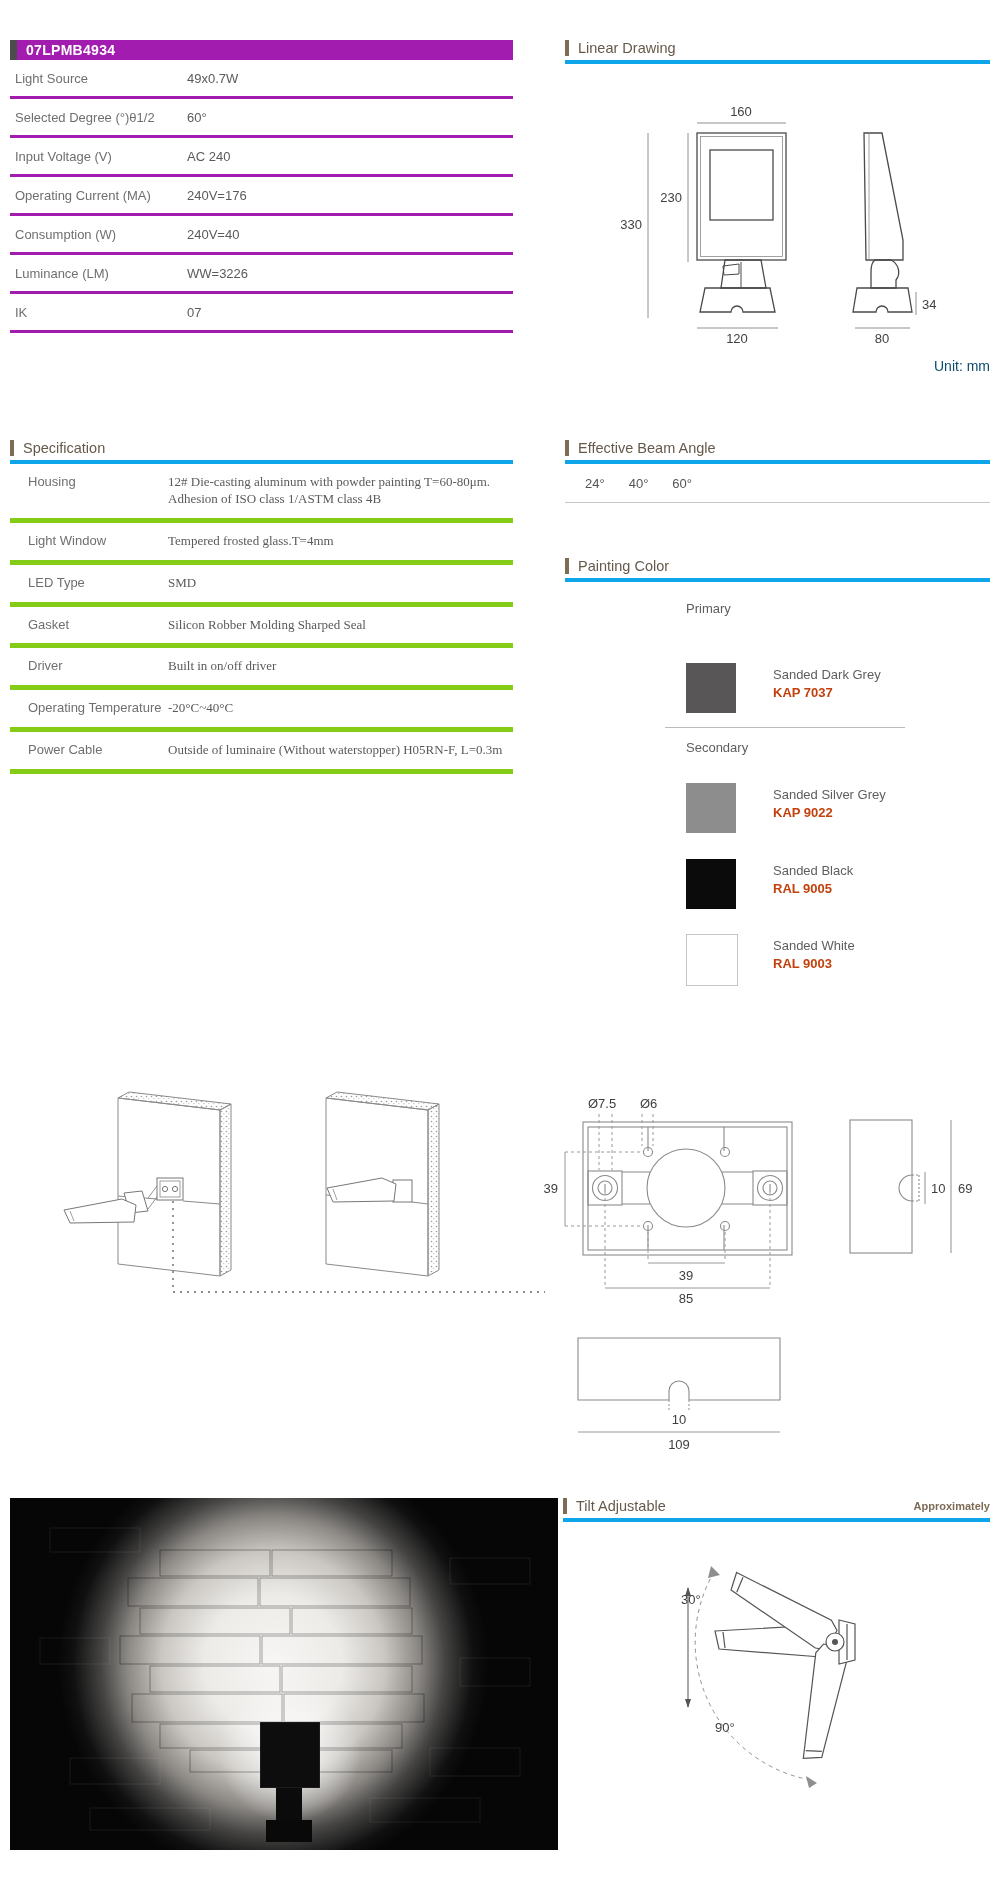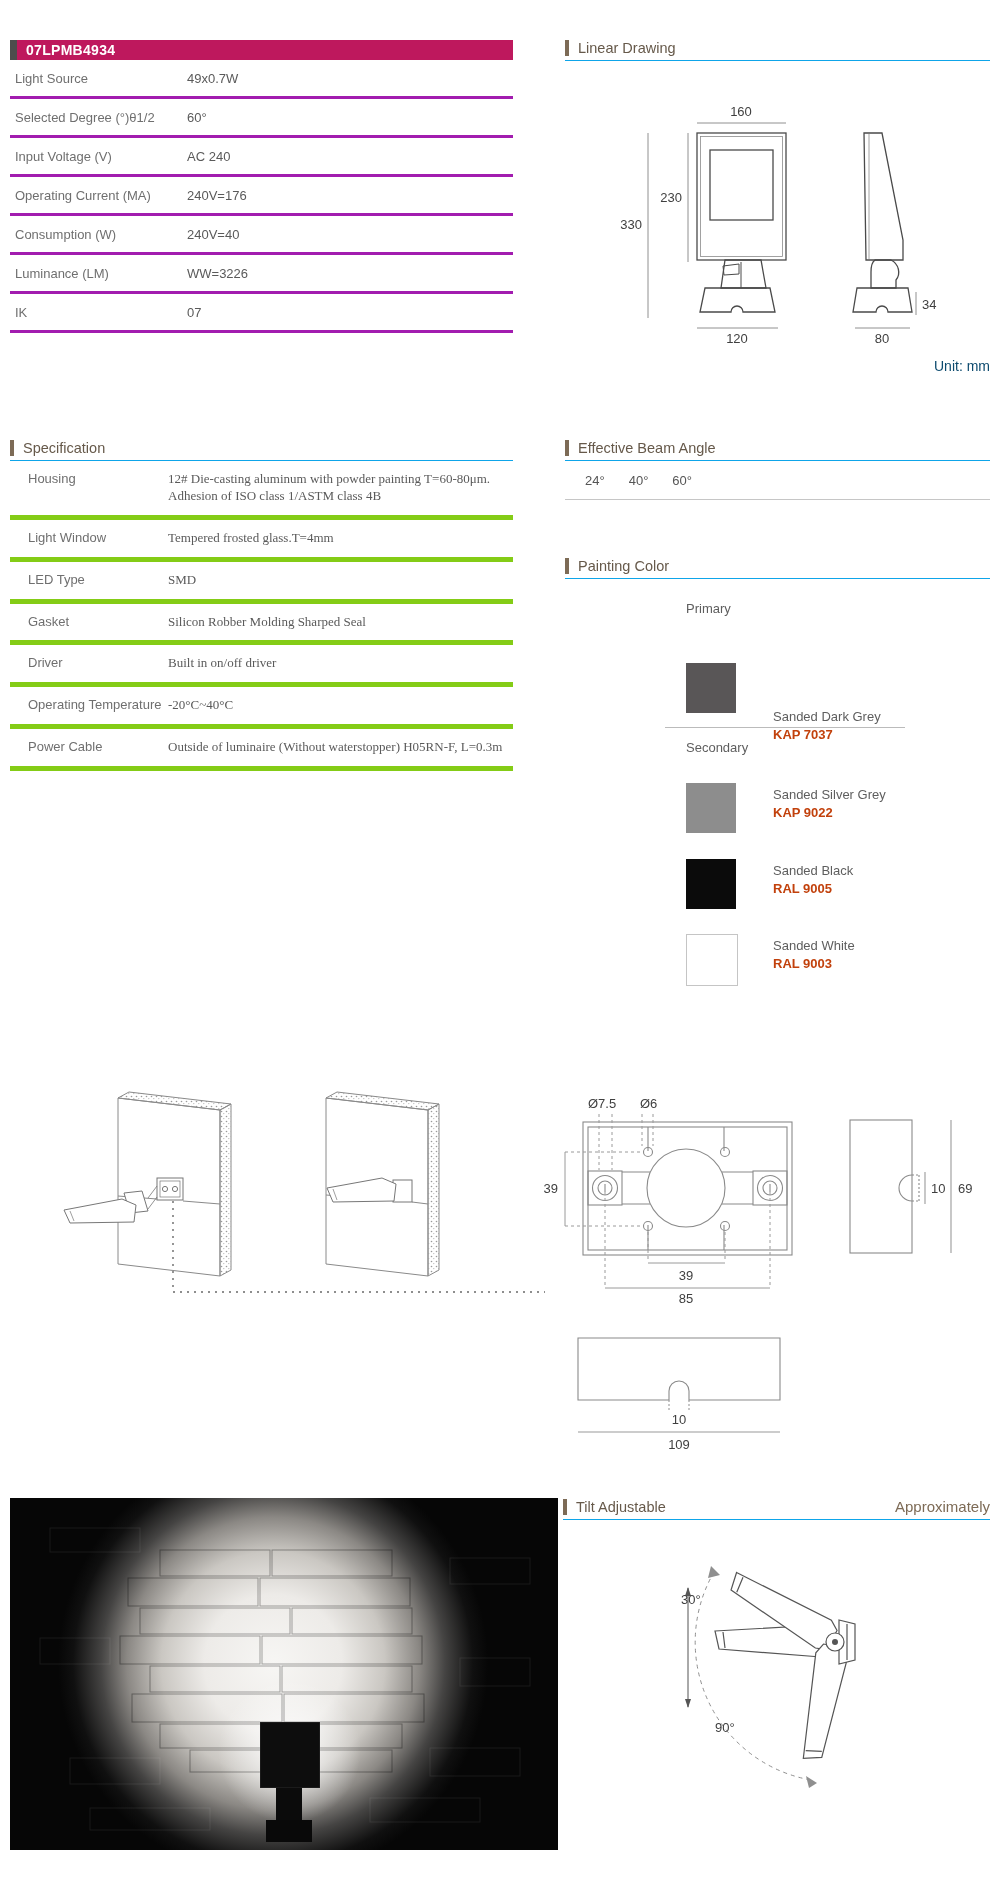--- a/index.html
+++ b/index.html
@@ -1,25 +1,25 @@
 <!DOCTYPE html>
 <html><head>
 <meta charset="utf-8">
 <style>
   html,body{margin:0;padding:0;background:#fff;}
   .page{position:relative;width:1000px;height:1883px;background:#fff;
         font-family:"Liberation Sans","DejaVu Sans",sans-serif;color:#5a5a5a;overflow:hidden;}
   
-  .sec-head{display:flex;align-items:center;gap:9px;border-bottom:1px solid #0ea5e9;padding-bottom:4px;}
+  .sec-head{display:flex;align-items:center;gap:9px;border-bottom:4px solid #0ea5e9;padding-bottom:4px;}
   .sec-bar{width:4px;height:16px;background:#7d6b56;flex:0 0 4px;}
   .sec-title{font-size:14.5px;color:#66594a;}
-  .sec-note{margin-left:auto;font-size:15px;font-weight:normal;color:#7d6b56;}
+  .sec-note{margin-left:auto;font-size:11px;font-weight:bold;color:#7d6b56;}
   
   #product{position:absolute;left:10px;top:40px;width:503px;}
-  .prod-head{height:20px;background:#be185d;display:flex;align-items:center;}
+  .prod-head{height:20px;background:#a21caf;display:flex;align-items:center;}
   .prod-accent{width:7px;height:20px;background:#4c4c4c;flex:0 0 7px;}
   .prod-model{color:#fff;font-weight:bold;font-size:14px;padding-left:9px;letter-spacing:.3px;}
   .prow{display:flex;align-items:center;height:36px;border-bottom:3px solid #a21caf;font-size:13px;}
   .prow .pl{width:172px;padding-left:5px;color:#6f6f6f;flex:0 0 172px;}
   .prow .pv{color:#5a5a5a;}
   
   #spec{position:absolute;left:10px;top:440px;width:503px;}
   .srow{display:flex;border-bottom:5px solid #84cc16;padding:10px 0;font-size:13px;}
   .srow .sl{width:140px;flex:0 0 140px;padding-left:18px;color:#6f6f6f;line-height:1.3;}
   .srow .sv{width:345px;color:#5a5a5a;line-height:1.3;font-family:Liberation Serif, serif;}
@@ -181,21 +181,21 @@
     </div>
   </section>
 
   <section id="paint">
     <div class="sec-head">
       <span class="sec-bar"></span>
       <span class="sec-title">Painting Color</span>
     </div>
     <div class="pc-group-label" style="top:43px;text-align:center;">Primary</div>
     <div class="swatch" style="top:105px;background:#595657;"></div>
-    <div class="sw-label" style="top:108px;margin-top:42px;">
+    <div class="sw-label" style="top:108px;">
       <div>Sanded Dark Grey</div>
       <b>KAP 7037</b>
     </div>
     <div class="pc-divider" style="top:169px;"></div>
     <div class="pc-group-label" style="top:182px;">Secondary</div>
     <div class="swatch" style="top:225px;background:#8d8d8d;"></div>
     <div class="sw-label" style="top:228px;">
       <div>Sanded Silver Grey</div>
       <b>KAP 9022</b>
     </div>

